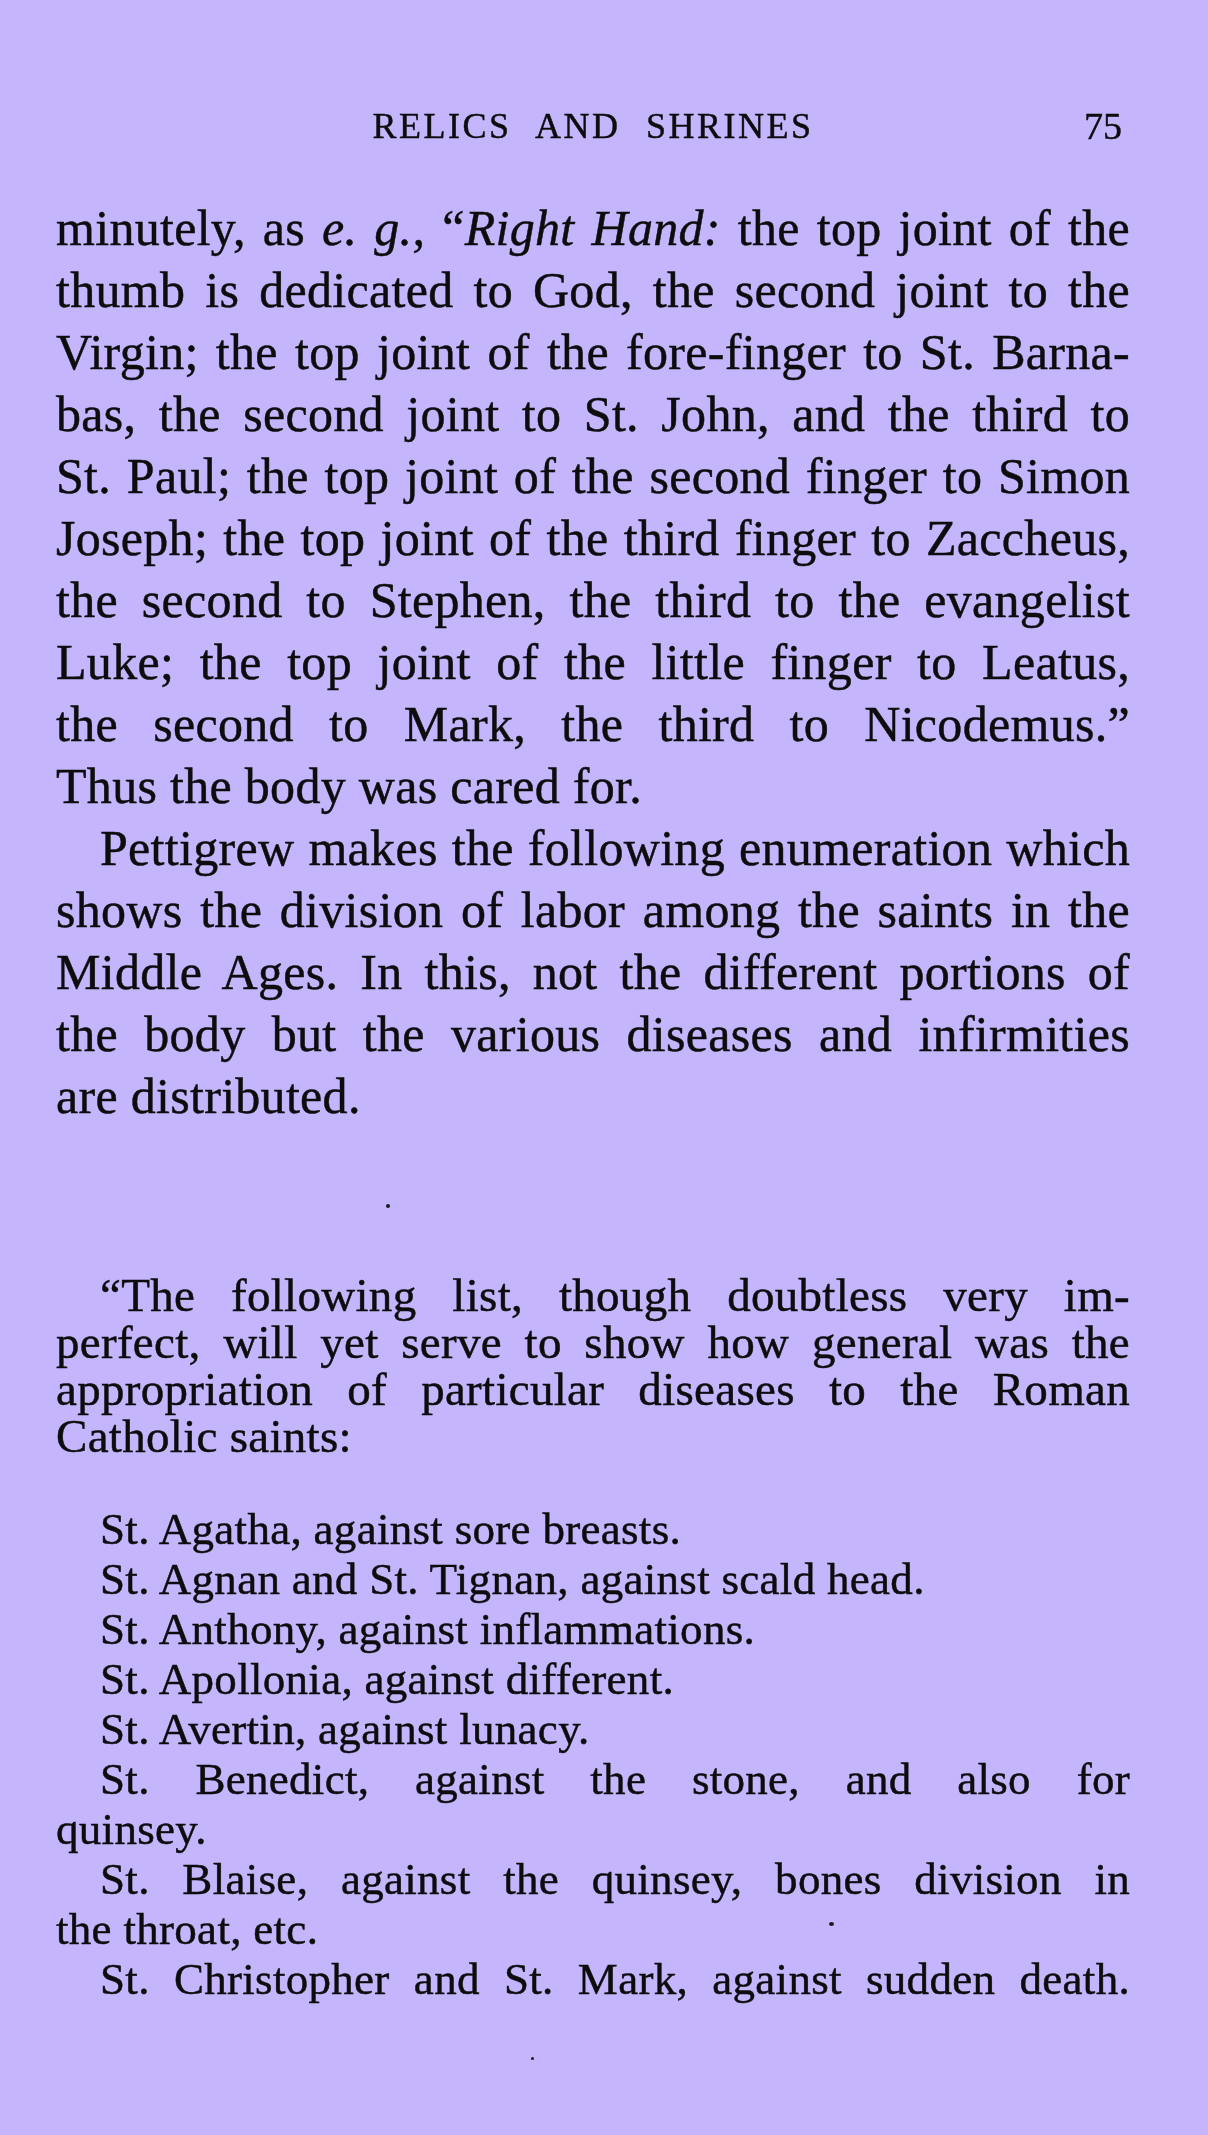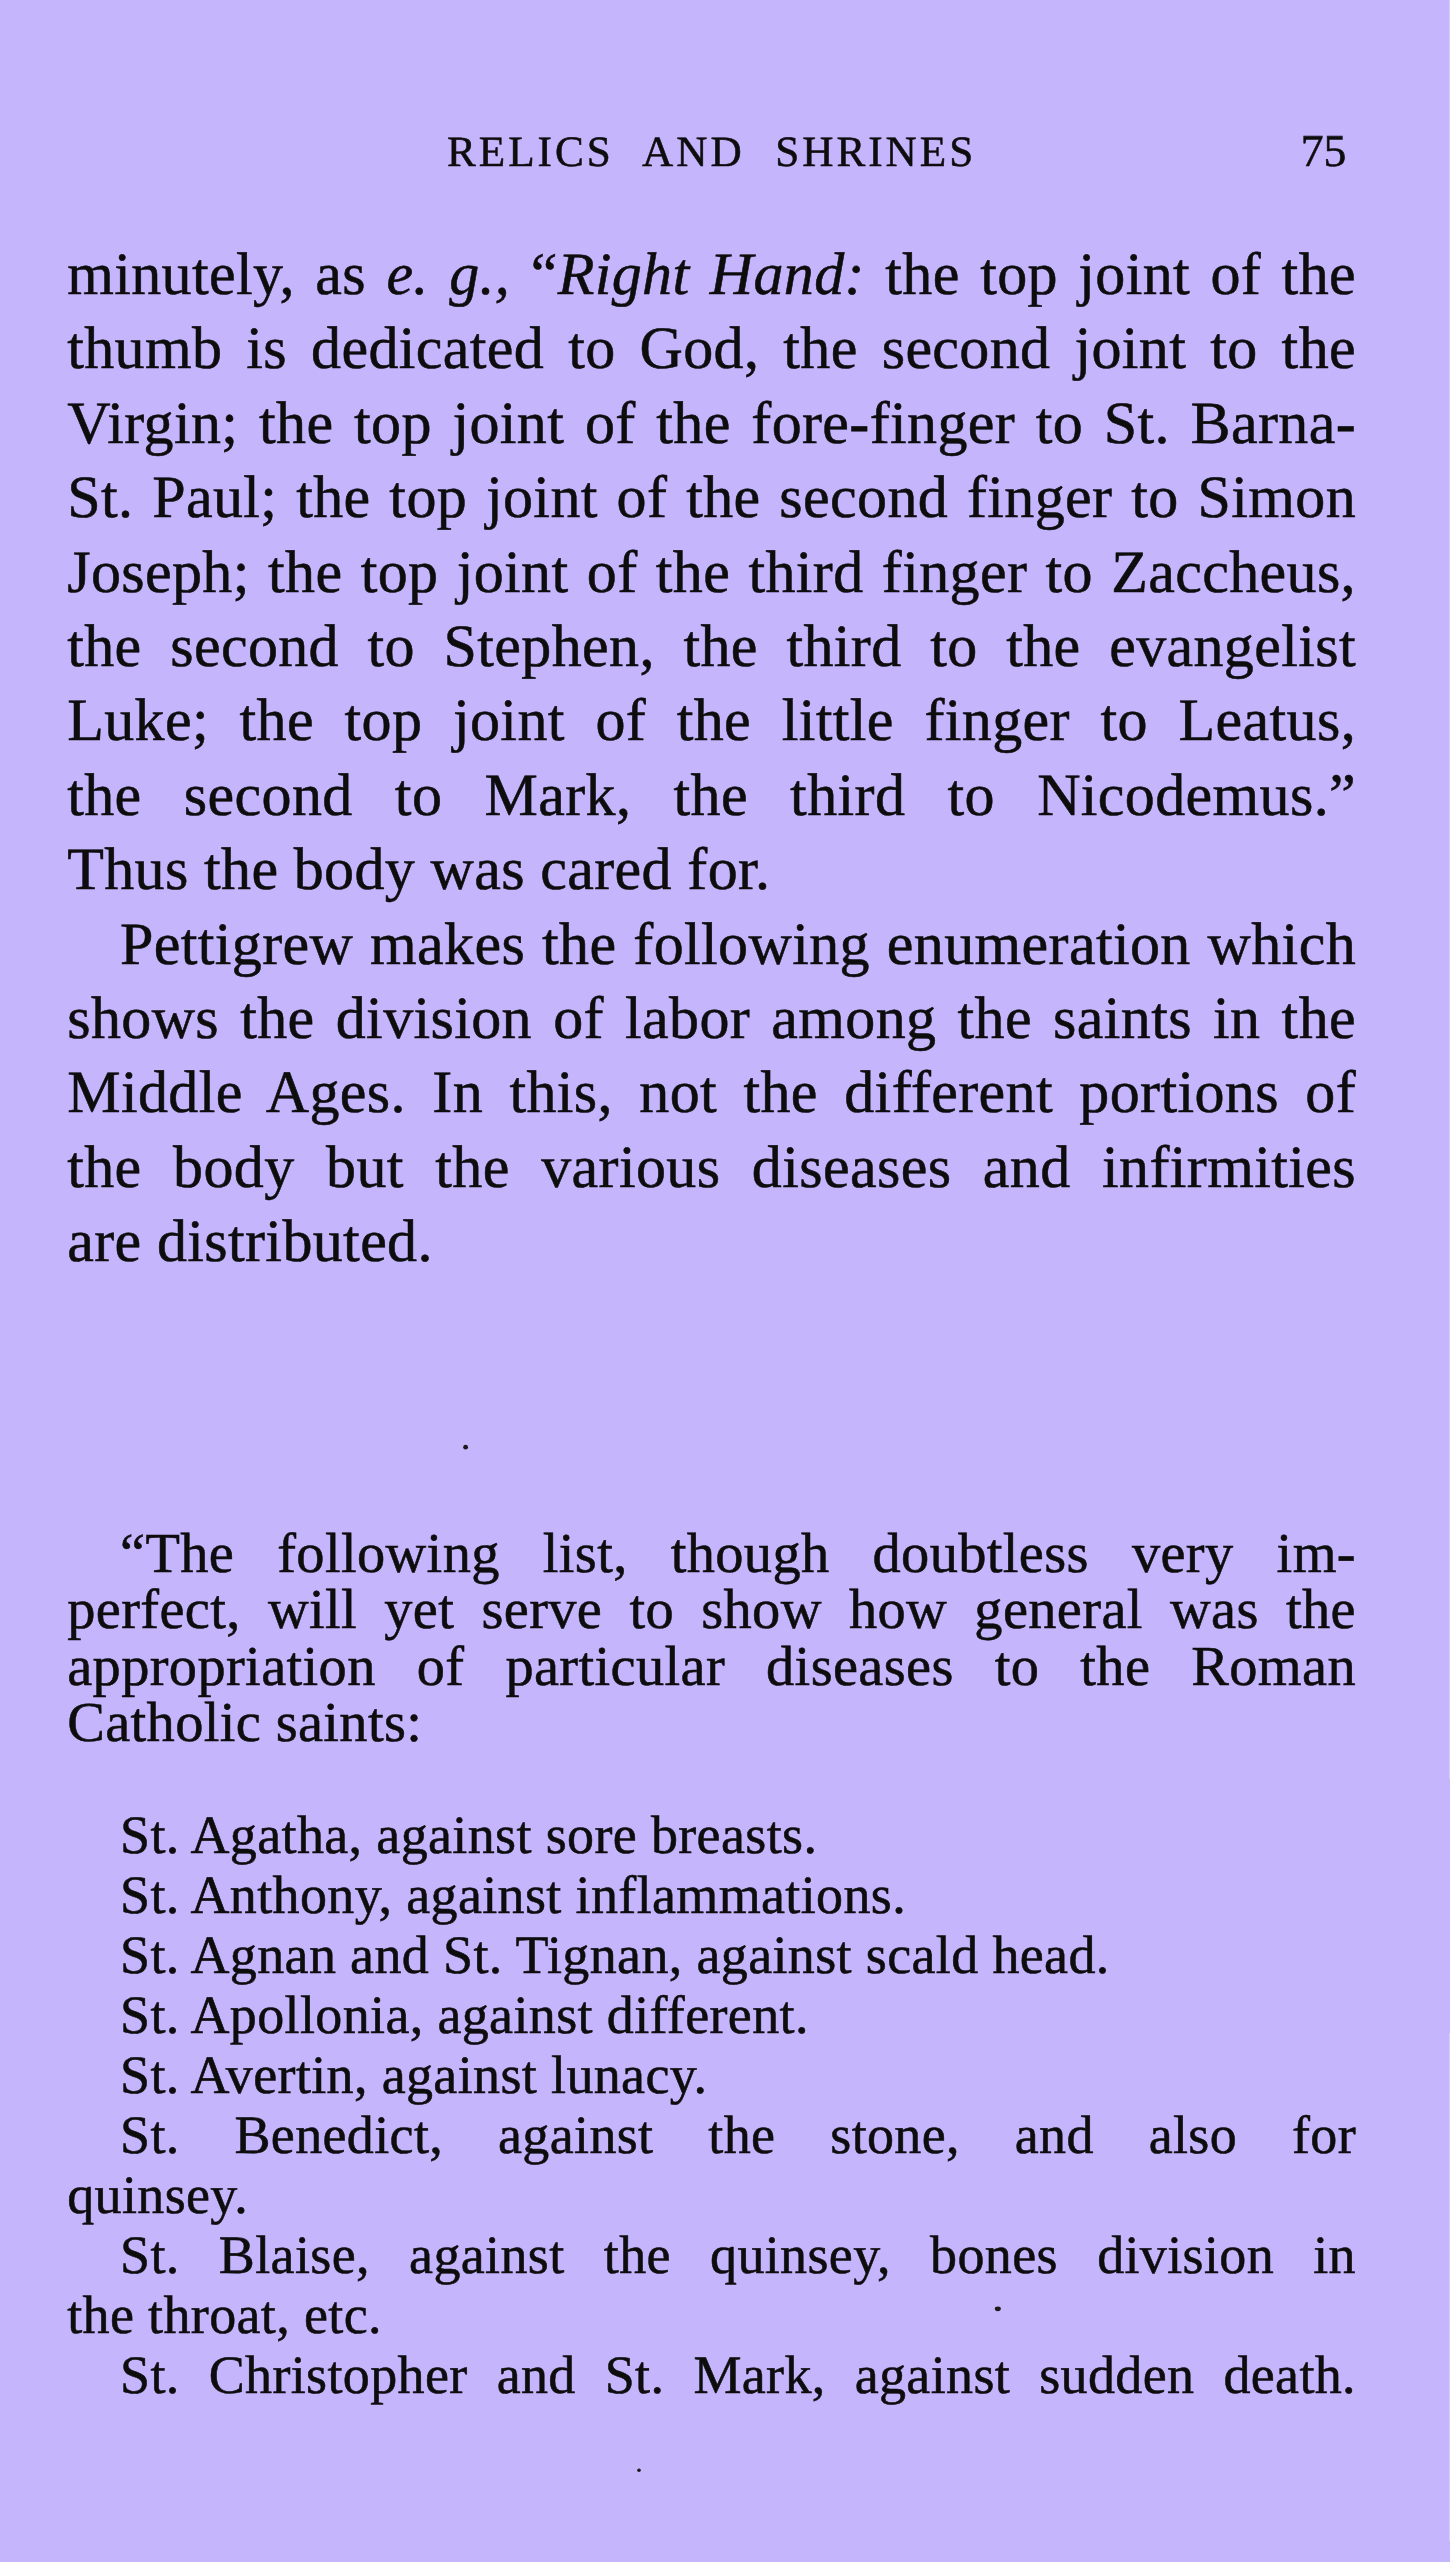--- a/index.html
+++ b/index.html
@@ -97,20 +97,21 @@
 
   <div class="running-header">
     <div class="header-title ink">RELICS AND SHRINES</div>
     <div class="page-number ink">75</div>
   </div>
 
   <div class="tblock body-block ink">
     <div class="ln just"><span>minutely, as </span><span class="it">e. g.,</span><span> “</span><span class="it">Right Hand:</span><span> the top joint of the</span></div>
     <div class="ln just">thumb is dedicated to God, the second joint to the</div>
     <div class="ln just">Virgin; the top joint of the fore-finger to St. Barna-</div>
+    <div class="ln just">bas, the second joint to St. John, and the third to</div>
     <div class="ln just">St. Paul; the top joint of the second finger to Simon</div>
     <div class="ln just">Joseph; the top joint of the third finger to Zaccheus,</div>
     <div class="ln just">the second to Stephen, the third to the evangelist</div>
     <div class="ln just">Luke; the top joint of the little finger to Leatus,</div>
     <div class="ln just">the second to Mark, the third to Nicodemus.”</div>
     <div class="ln">Thus the body was cared for.</div>
 
     <div class="ln just ind">Pettigrew makes the following enumeration which</div>
     <div class="ln just">shows the division of labor among the saints in the</div>
     <div class="ln just">Middle Ages. In this, not the different portions of</div>
@@ -120,22 +121,22 @@
 
   <div class="tblock quote-block ink">
     <div class="ln just ind">“The following list, though doubtless very im-</div>
     <div class="ln just">perfect, will yet serve to show how general was the</div>
     <div class="ln just">appropriation of particular diseases to the Roman</div>
     <div class="ln">Catholic saints:</div>
   </div>
 
   <div class="tblock list-block ink">
     <div class="ln ind">St. Agatha, against sore breasts.</div>
+    <div class="ln ind">St. Agnan and St. Tignan, against scald head.</div>
     <div class="ln ind">St. Anthony, against inflammations.</div>
-    <div class="ln ind">St. Agnan and St. Tignan, against scald head.</div>
     <div class="ln ind">St. Apollonia, against different.</div>
     <div class="ln ind">St. Avertin, against lunacy.</div>
     <div class="ln just ind">St. Benedict, against the stone, and also for</div>
     <div class="ln">quinsey.</div>
     <div class="ln just ind">St. Blaise, against the quinsey, bones division in</div>
     <div class="ln">the throat, etc.</div>
     <div class="ln just ind">St. Christopher and St. Mark, against sudden death.</div>
   </div>
 
   <div class="speck speck-1"></div>

